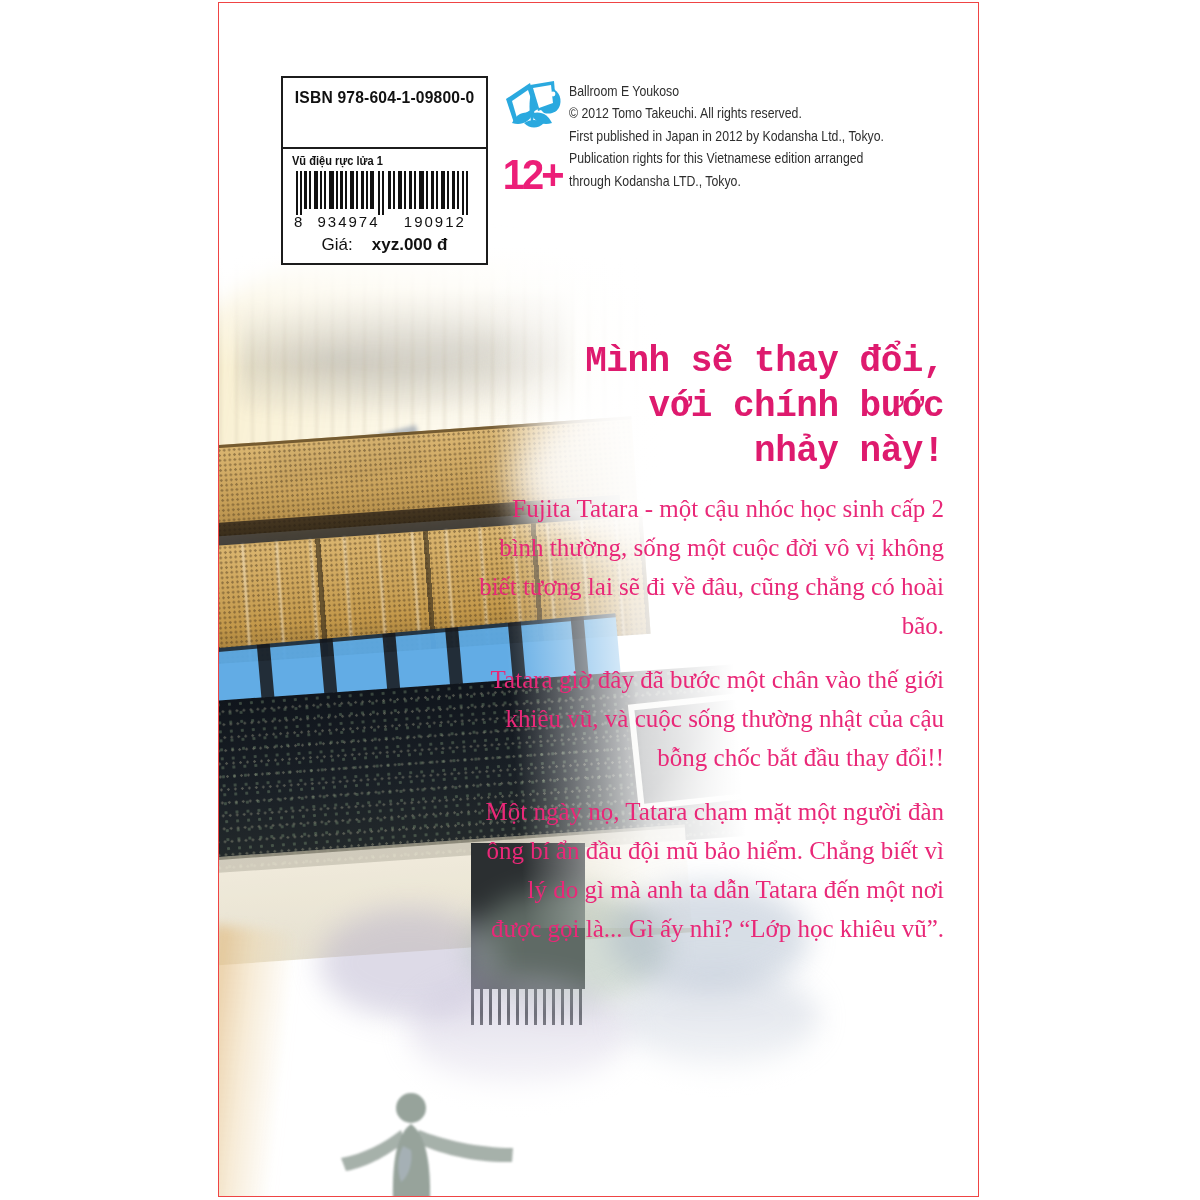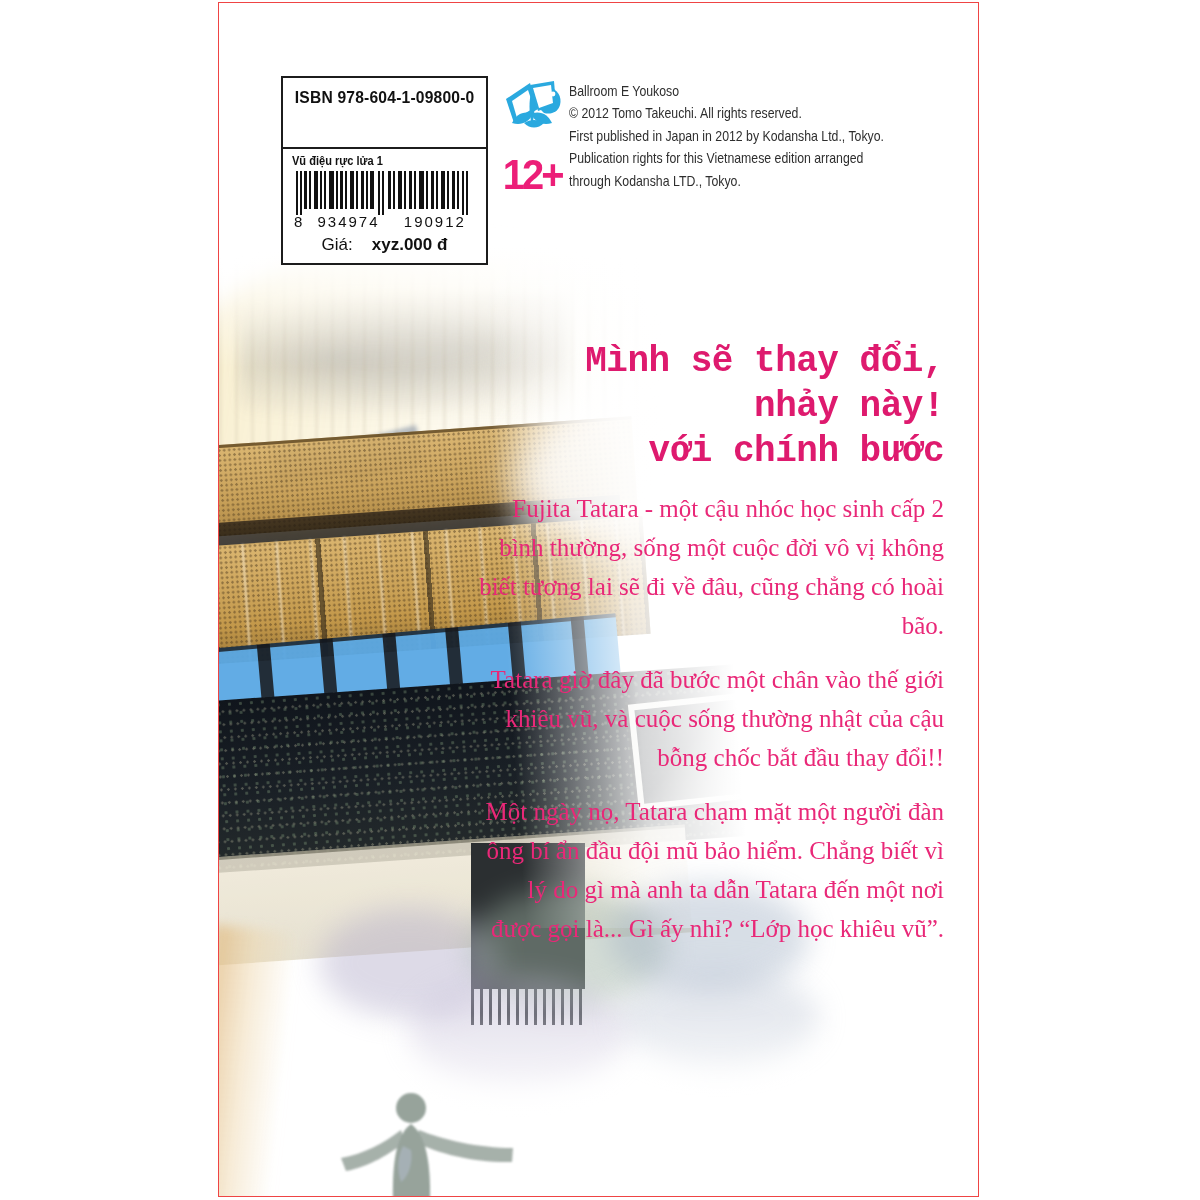--- a/index.html
+++ b/index.html
@@ -235,22 +235,22 @@
       <div>Ballroom E Youkoso</div>
       <div>© 2012 Tomo Takeuchi. All rights reserved.</div>
       <div>First published in Japan in 2012 by Kodansha Ltd., Tokyo.</div>
       <div>Publication rights for this Vietnamese edition arranged</div>
       <div>through Kodansha LTD., Tokyo.</div>
     </div>
 
     <div class="blurb">
       <h1 class="headline">
         <div>Mình sẽ thay đổi,</div>
+        <div>với chính bước</div>
         <div>nhảy này!</div>
-        <div>với chính bước</div>
       </h1>
       <p>Fujita Tatara - một cậu nhóc học sinh cấp 2 bình thường, sống một cuộc đời vô vị không biết tương lai sẽ đi về đâu, cũng chẳng có hoài bão.</p>
       <p>Tatara giờ đây đã bước một chân vào thế giới khiêu vũ, và cuộc sống thường nhật của cậu bỗng chốc bắt đầu thay đổi!!</p>
       <p>Một ngày nọ, Tatara chạm mặt một người đàn ông bí ẩn đầu đội mũ bảo hiểm. Chẳng biết vì lý do gì mà anh ta dẫn Tatara đến một nơi được gọi là... Gì ấy nhỉ? “Lớp học khiêu vũ”.</p>
     </div>
 
   </div>
 </div>
 
 </body></html>

